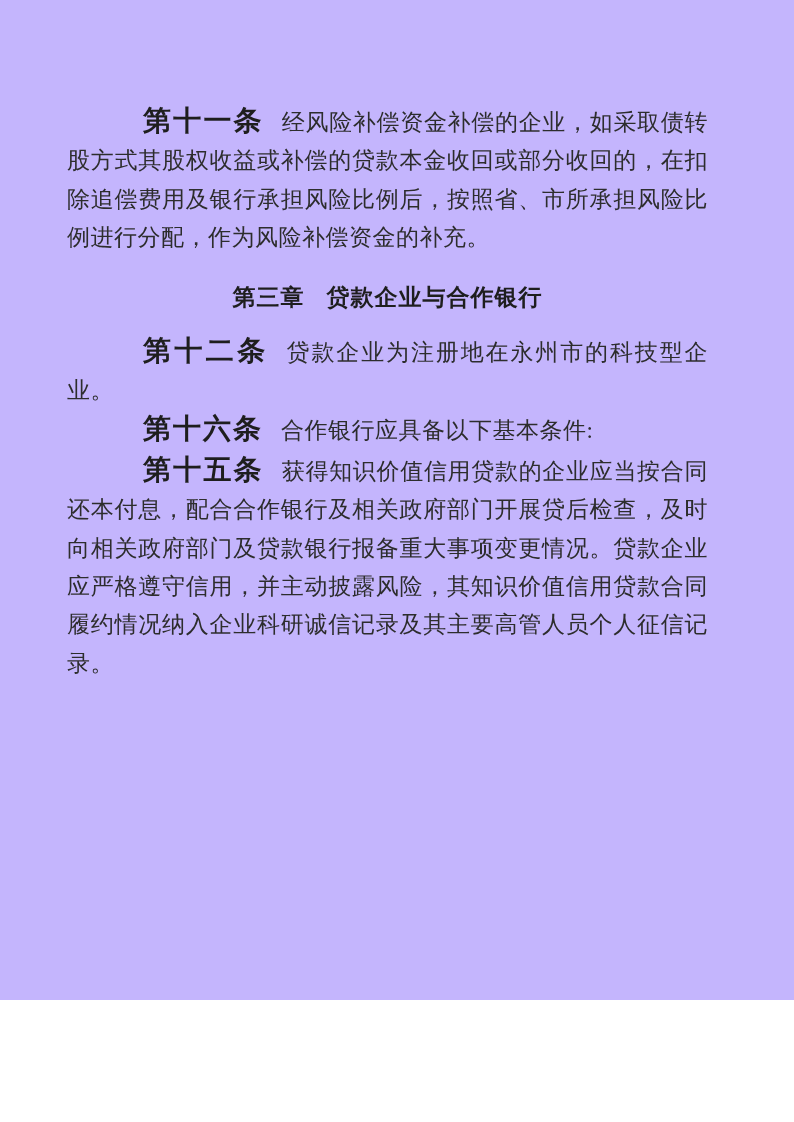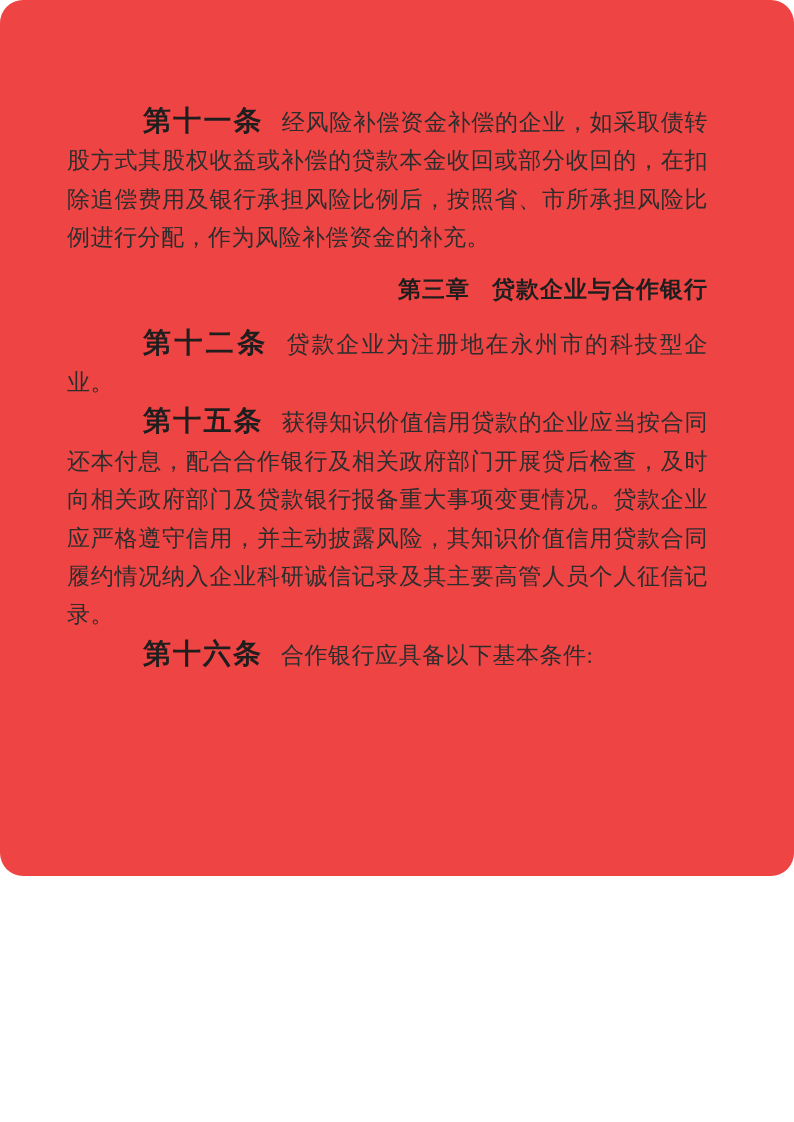--- a/index.html
+++ b/index.html
@@ -3,26 +3,25 @@
 <meta charset="utf-8">
 <style>
   html, body {
     margin: 0;
     padding: 0;
     background: #ffffff;
   }
   .page {
     position: relative;
     width: 794px;
-    height: 876px;
-    background: #ef4444;
+    height: 1000px;
+    background: #c4b5fd;
     overflow: hidden;
     font-family: "Liberation Serif", "DejaVu Serif", serif;
     color: #2d2d2d;
-    border-radius: 23px;
   }
   .content {
     position: absolute;
     left: 67px;
     top: 102px;
     width: 641px;
   }
   p.article {
     margin: 0;
     font-size: 23px;
@@ -33,22 +32,22 @@
     letter-spacing: 0.5px;
   }
   .article-label {
     font-weight: 700;
     font-size: 28px;
     letter-spacing: 2px;
     margin-right: 18px;
     color: #1e1e1e;
   }
   h2.chapter {
-    margin: 12px 0 16px 0;
-    text-align: right;
+    margin: 20px 0 16px 0;
+    text-align: center;
     font-family: "Liberation Sans", "DejaVu Sans", sans-serif;
     font-weight: 700;
     font-size: 23px;
     line-height: 38px;
     letter-spacing: 1px;
     color: #1e1e1e;
   }
   .chapter-gap {
     display: inline-block;
     width: 22px;
@@ -71,23 +70,23 @@
   <div class="content">
 
     <p class="article"><span class="article-label">第十一条</span><span>经风险补偿资金补偿的企业，如采取债转股方式其股权收益或补偿的贷款本金收回或部分收回的，在扣除追偿费用及银行承担风险比例后，按照省、市所承担风险比例进行分配，作为风险补偿资金的补充。</span></p>
 
     <h2 class="chapter"><span>第三章</span><span class="chapter-gap"></span><span>贷款企业与合作银行</span></h2>
 
     <p class="article"><span class="article-label">第十二条</span><span>贷款企业为注册地在永州市的科技型企业。</span></p>
 
 
 
+    <p class="article"><span class="article-label">第十六条</span><span>合作银行应具备以下基本条件:</span></p>
+
     <p class="article"><span class="article-label">第十五条</span><span>获得知识价值信用贷款的企业应当按合同还本付息，配合合作银行及相关政府部门开展贷后检查，及时向相关政府部门及贷款银行报备重大事项变更情况。贷款企业应严格遵守信用，并主动披露风险，其知识价值信用贷款合同履约情况纳入企业科研诚信记录及其主要高管人员个人征信记录。</span></p>
-
-    <p class="article"><span class="article-label">第十六条</span><span>合作银行应具备以下基本条件:</span></p>
 
 
 
   </div>
 
   <div class="footer">
     <span>7</span>
   </div>
 </div>
 

